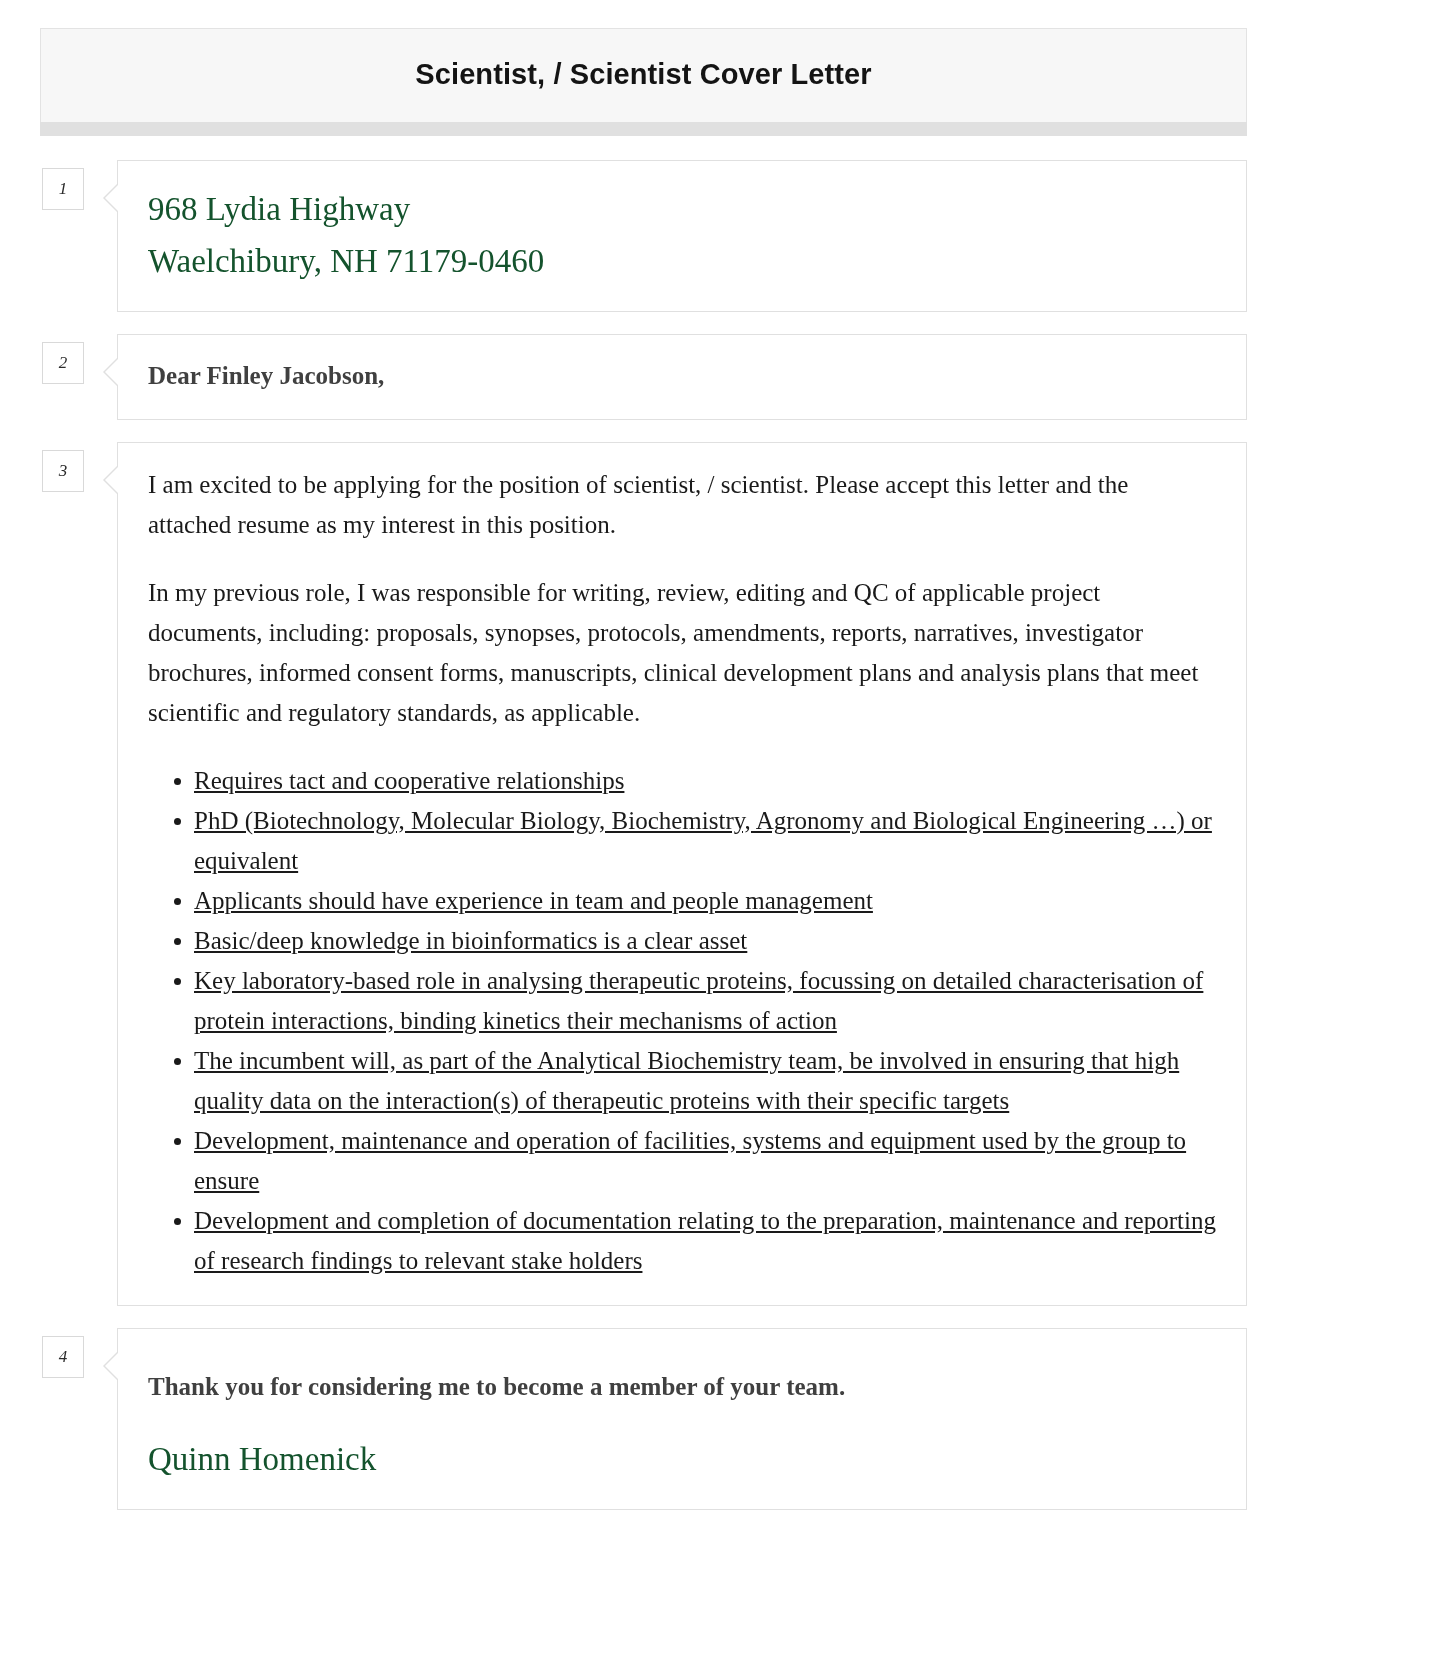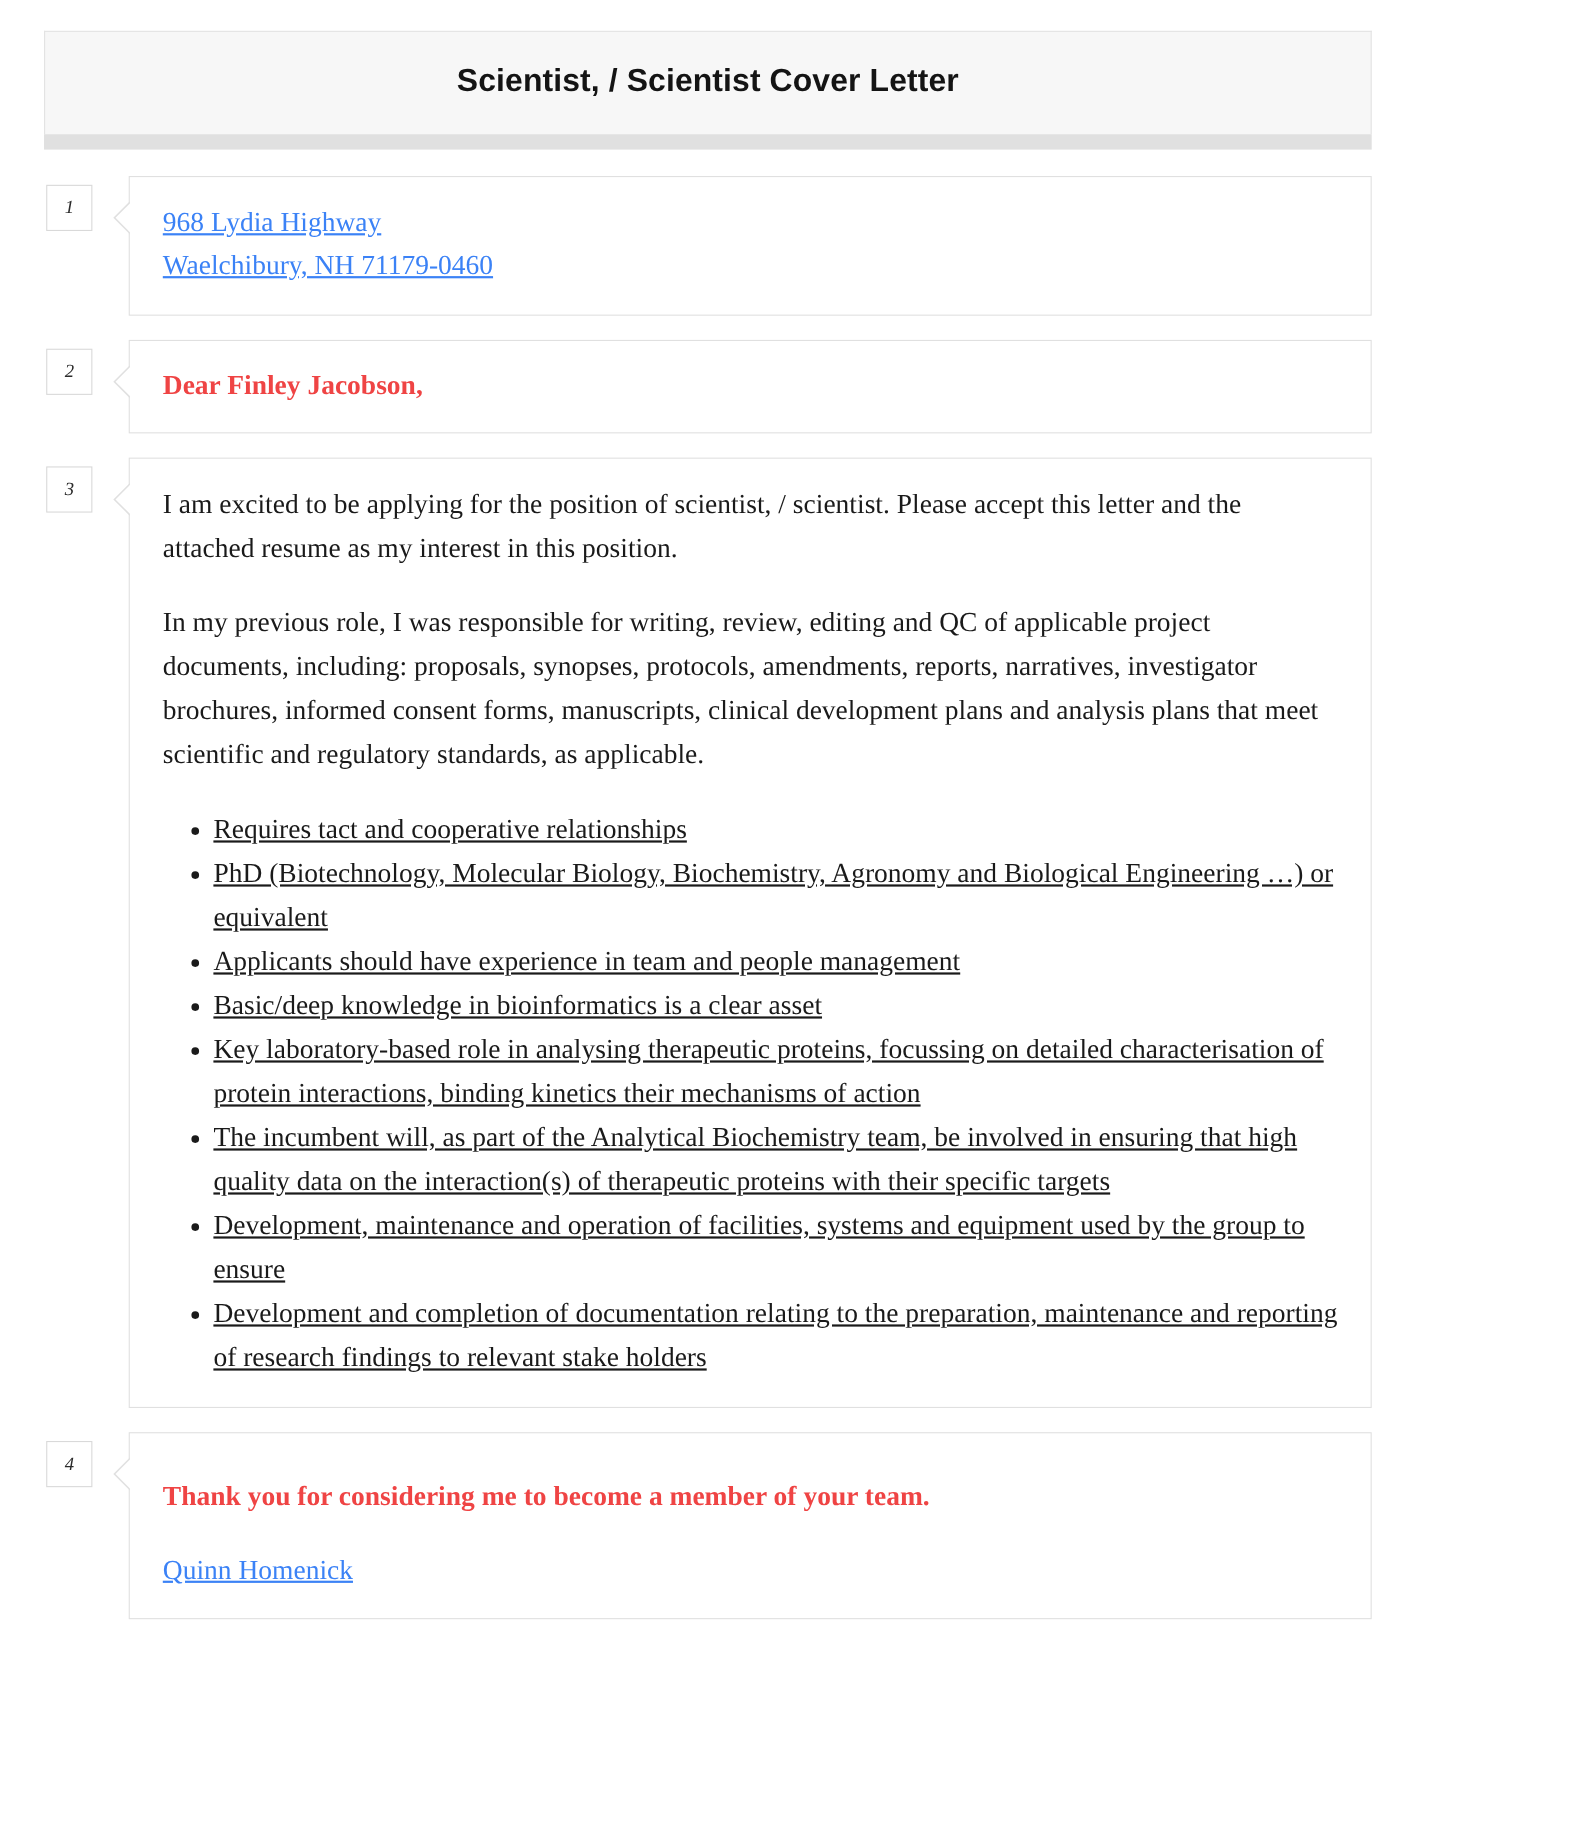--- a/index.html
+++ b/index.html
@@ -97,37 +97,36 @@
     left: -13px;
     top: 23px;
     width: 0;
     height: 0;
     border-top: 14px solid transparent;
     border-bottom: 14px solid transparent;
     border-right: 14px solid #ffffff;
   }
 
   .line {
-    font-size: 25px;
+    font-size: 33px;
     line-height: 1.58;
-    color: #3b82f6;
-    text-decoration: underline;
+    color: #14532d;
   }
   .para {
     font-size: 25px;
     line-height: 1.6;
     color: #1a1a1a;
     margin: 0 0 28px 0;
   }
   .para:last-child { margin-bottom: 0; }
   .strong-line {
     font-size: 25px;
     font-weight: bold;
     line-height: 1.5;
-    color: #ef4444;
+    color: #404040;
   }
 
   ul.bullets {
     margin: 0;
     padding: 0 0 0 46px;
     list-style: none;
     text-decoration: underline;
   }
   ul.bullets li {
     position: relative;

